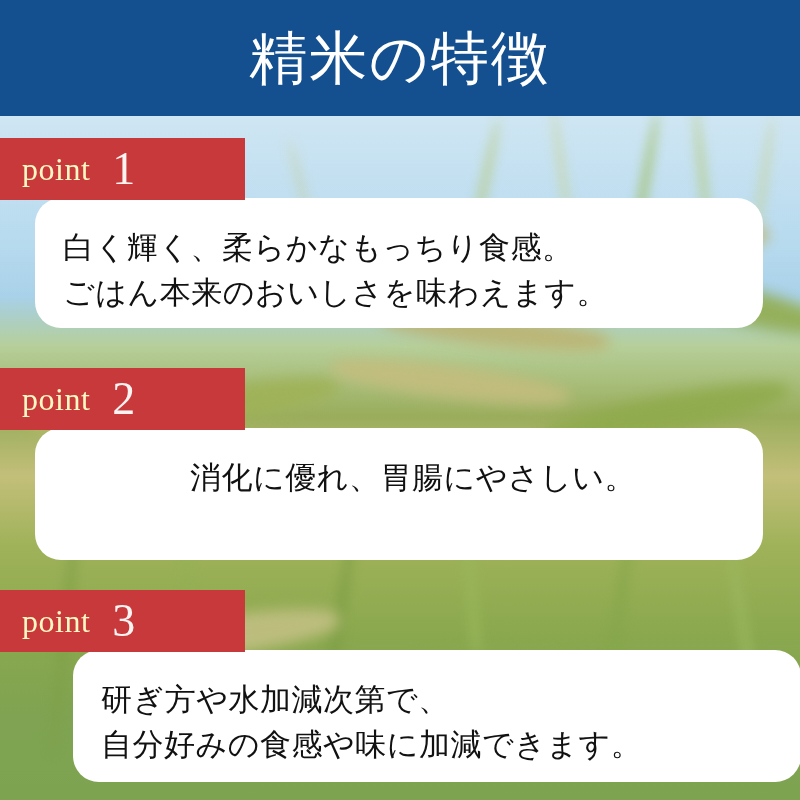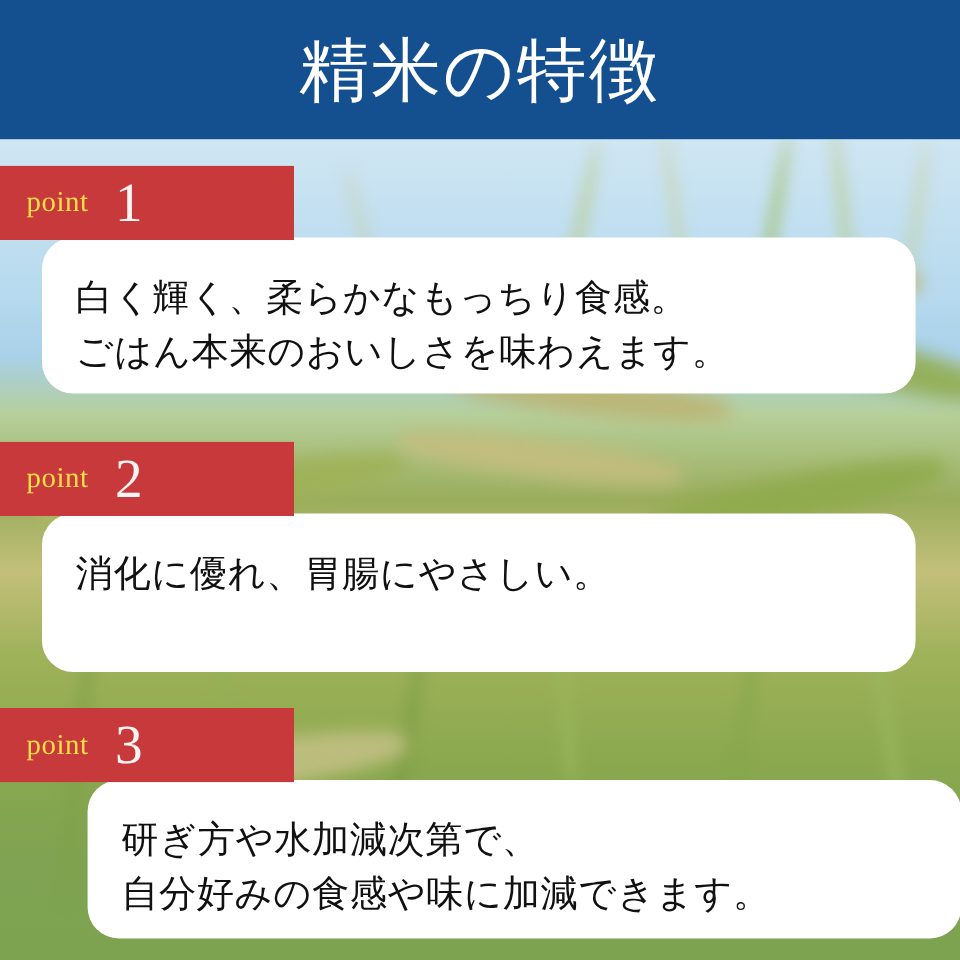--- a/index.html
+++ b/index.html
@@ -100,22 +100,22 @@
     width: 245px;
     height: 62px;
     background: #c8393c;
     -webkit-clip-path: polygon(0 0, 245px 0, 245px 62px, 222px 31px, 245px 62px, 0 62px);
     clip-path: polygon(0 0, 100% 0, 100% 100%, 90.6% 50%, 100% 100%, 0 100%);
     display: flex;
     align-items: center;
     z-index: 3;
   }
   .ribbon-label {
-    color: #fde047;
-    font-size: 24px;
+    color: #fef9c3;
+    font-size: 32px;
     line-height: 1;
     padding-left: 22px;
     font-family: "Liberation Serif", "DejaVu Serif", serif;
     letter-spacing: .5px;
   }
   .ribbon-number {
     color: #fdf4f2;
     font-size: 46px;
     line-height: 1;
     padding-left: 22px;
@@ -127,21 +127,21 @@
     left: 35px;
     top: 60px;
     width: 728px;
     background: #ffffff;
     border-radius: 26px;
     box-sizing: border-box;
     padding: 28px 0 30px 28px;
     z-index: 2;
   }
   #point-block-1 .card { height: 130px; }
-  #point-block-2 .card { height: 132px; }
+  #point-block-2 .card { height: 132px; text-align: center; }
   #point-block-3 .card { height: 132px; margin-left: 38px; }
 
   .card-line {
     color: #111111;
     font-size: 31px;
     line-height: 1.45;
     font-family: Liberation Serif, serif;
     white-space: nowrap;
     letter-spacing: .5px;
   }

